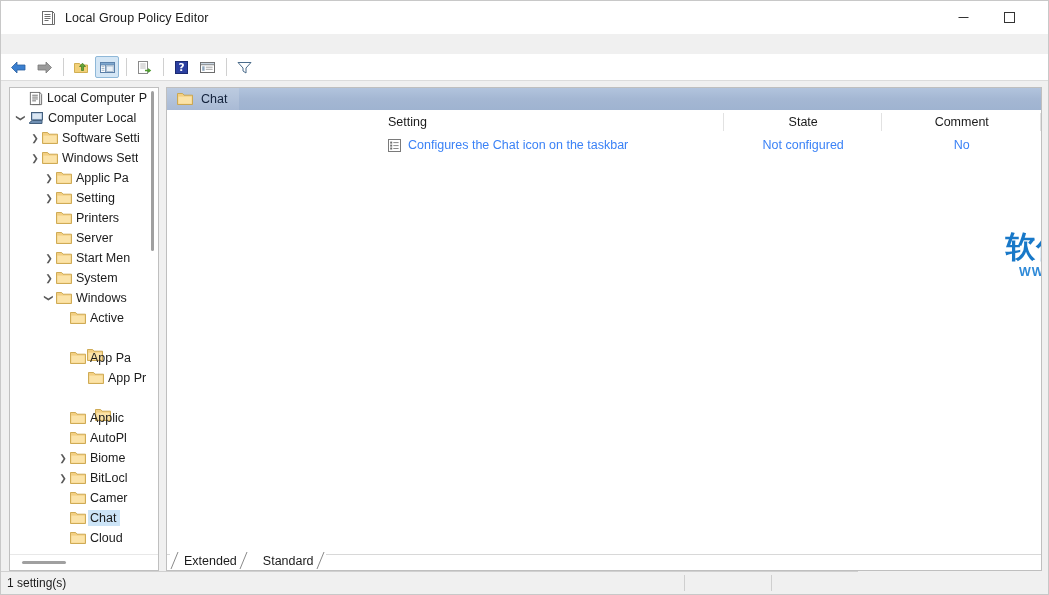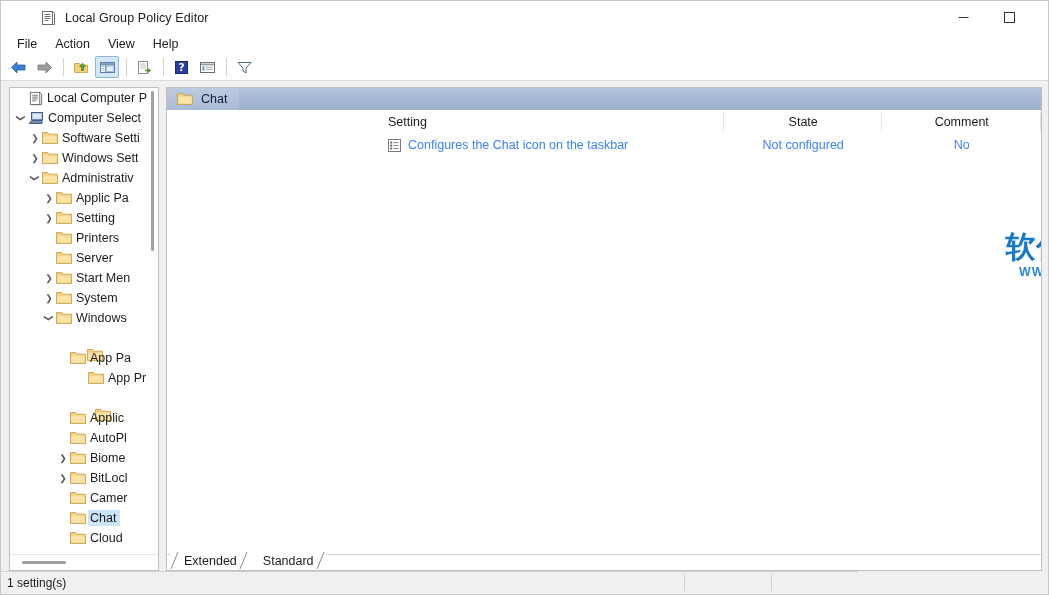--- a/index.html
+++ b/index.html
@@ -398,26 +398,20 @@
       </div>
       <div class="winbtn close">
         <svg width="11" height="11" viewBox="0 0 11 11">
             <line x1="0.5" y1="0.5" x2="10.5" y2="10.5" stroke="currentColor" stroke-width="1"></line>
             <line x1="10.5" y1="0.5" x2="0.5" y2="10.5" stroke="currentColor" stroke-width="1"></line>
           </svg>
       </div>
     </div>
   </div>
 
-  <div class="menubar">
-    <div class="menuitem">File</div>
-    <div class="menuitem">Action</div>
-    <div class="menuitem">View</div>
-    <div class="menuitem">Help</div>
-  </div>
 
   <div class="toolbar">
 
     <div class="tbbtn">
       <svg width="17" height="15" viewBox="0 0 17 15">
         <path d="M7 2 L1.5 7.5 L7 13 L7 10 L15 10 L15 5 L7 5 Z" fill="#3a7fd0" stroke="#2b5f9e" stroke-width="0.8" stroke-linejoin="round"></path>
       </svg>
     </div>
     <div class="tbbtn">
       <svg width="17" height="15" viewBox="0 0 17 15">
@@ -504,21 +498,21 @@
         </div>
         <div class="tnode" style="padding-left: 4px;">
           <span class="chev" style="transform: rotate(90deg);">❯</span>
           <span class="tw" style="display: flex; align-items: center;">
             <svg width="16" height="14" viewBox="0 0 16 14" class="ico">
               <rect x="3.5" y="1.5" width="11" height="7.5" fill="#9fb9d8" stroke="#44607e" stroke-width="1"></rect>
               <rect x="4.6" y="2.6" width="8.8" height="5.3" fill="#dbe7f3"></rect>
               <path d="M1.5 11.5 L4.5 9.5 L14 9.5 L14 12.5 L1.5 12.5 Z" fill="#6f8fb3" stroke="#44607e" stroke-width="1" stroke-linejoin="round"></path>
             </svg>
           </span>
-          <span class="tlabel">Computer Select</span>
+          <span class="tlabel">Computer Local</span>
         </div>
         <div class="tnode" style="padding-left: 18px;">
           <span class="chev">❯</span>
           <span class="tw" style="display: flex; align-items: center;">
             <svg width="16" height="14" viewBox="0 0 16 14" class="ico">
               <path d="M0.5 1.5 L5.6 1.5 L7 3.2 L15.5 3.2 L15.5 12.5 L0.5 12.5 Z" fill="#f3cf82" stroke="#c9a448" stroke-width="0.9" stroke-linejoin="round"></path>
               <path d="M1.4 4.6 L14.6 4.6 L14.6 11.7 L1.4 11.7 Z" fill="#fbe3a8"></path>
             </svg>
           </span>
           <span class="tlabel">Software Setti</span>
@@ -526,30 +520,20 @@
         <div class="tnode" style="padding-left: 18px;">
           <span class="chev">❯</span>
           <span class="tw" style="display: flex; align-items: center;">
             <svg width="16" height="14" viewBox="0 0 16 14" class="ico">
               <path d="M0.5 1.5 L5.6 1.5 L7 3.2 L15.5 3.2 L15.5 12.5 L0.5 12.5 Z" fill="#f3cf82" stroke="#c9a448" stroke-width="0.9" stroke-linejoin="round"></path>
               <path d="M1.4 4.6 L14.6 4.6 L14.6 11.7 L1.4 11.7 Z" fill="#fbe3a8"></path>
             </svg>
           </span>
           <span class="tlabel">Windows Sett</span>
         </div>
-        <div class="tnode" style="padding-left: 18px;">
-          <span class="chev" style="transform: rotate(90deg);">❯</span>
-          <span class="tw" style="display: flex; align-items: center;">
-            <svg width="16" height="14" viewBox="0 0 16 14" class="ico">
-              <path d="M0.5 1.5 L5.6 1.5 L7 3.2 L15.5 3.2 L15.5 12.5 L0.5 12.5 Z" fill="#f3cf82" stroke="#c9a448" stroke-width="0.9" stroke-linejoin="round"></path>
-              <path d="M1.4 4.6 L14.6 4.6 L14.6 11.7 L1.4 11.7 Z" fill="#fbe3a8"></path>
-            </svg>
-          </span>
-          <span class="tlabel">Administrativ</span>
-        </div>
         <div class="tnode" style="padding-left: 32px;">
           <span class="chev">❯</span>
           <span class="tw" style="display: flex; align-items: center;">
             <svg width="16" height="14" viewBox="0 0 16 14" class="ico">
               <path d="M0.5 1.5 L5.6 1.5 L7 3.2 L15.5 3.2 L15.5 12.5 L0.5 12.5 Z" fill="#f3cf82" stroke="#c9a448" stroke-width="0.9" stroke-linejoin="round"></path>
               <path d="M1.4 4.6 L14.6 4.6 L14.6 11.7 L1.4 11.7 Z" fill="#fbe3a8"></path>
             </svg>
           </span>
           <span class="tlabel">Applic Pa</span>
         </div>
@@ -606,41 +590,51 @@
         <div class="tnode" style="padding-left: 32px;">
           <span class="chev" style="transform: rotate(90deg);">❯</span>
           <span class="tw" style="display: flex; align-items: center;">
             <svg width="16" height="14" viewBox="0 0 16 14" class="ico">
               <path d="M0.5 1.5 L5.6 1.5 L7 3.2 L15.5 3.2 L15.5 12.5 L0.5 12.5 Z" fill="#f3cf82" stroke="#c9a448" stroke-width="0.9" stroke-linejoin="round"></path>
               <path d="M1.4 4.6 L14.6 4.6 L14.6 11.7 L1.4 11.7 Z" fill="#fbe3a8"></path>
             </svg>
           </span>
           <span class="tlabel">Windows </span>
         </div>
+        <div class="tnode" style="padding-left: 46px;">
+          <span class="chev none">&nbsp;</span>
+          <span class="tw" style="display: flex; align-items: center;">
+            <svg width="16" height="14" viewBox="0 0 16 14" class="ico">
+              <path d="M0.5 1.5 L5.6 1.5 L7 3.2 L15.5 3.2 L15.5 12.5 L0.5 12.5 Z" fill="#f3cf82" stroke="#c9a448" stroke-width="0.9" stroke-linejoin="round"></path>
+              <path d="M1.4 4.6 L14.6 4.6 L14.6 11.7 L1.4 11.7 Z" fill="#fbe3a8"></path>
+            </svg>
+          </span>
+          <span class="tlabel">Active</span>
+        </div>
         <div class="tnode" style="padding-left: 30px; flex-direction: column;">
           <span class="chev none">&nbsp;</span>
           <span class="tw" style="display: flex; align-items: center;">
             <svg width="16" height="14" viewBox="0 0 16 14" class="ico">
               <path d="M0.5 1.5 L5.6 1.5 L7 3.2 L15.5 3.2 L15.5 12.5 L0.5 12.5 Z" fill="#f3cf82" stroke="#c9a448" stroke-width="0.9" stroke-linejoin="round"></path>
               <path d="M1.4 4.6 L14.6 4.6 L14.6 11.7 L1.4 11.7 Z" fill="#fbe3a8"></path>
             </svg>
           </span>
           <span class="tlabel">Add fe</span>
         </div>
         <div class="tnode" style="padding-left: 46px;">
           <span class="chev none">&nbsp;</span>
           <span class="tw" style="display: flex; align-items: center;">
             <svg width="16" height="14" viewBox="0 0 16 14" class="ico">
               <path d="M0.5 1.5 L5.6 1.5 L7 3.2 L15.5 3.2 L15.5 12.5 L0.5 12.5 Z" fill="#f3cf82" stroke="#c9a448" stroke-width="0.9" stroke-linejoin="round"></path>
               <path d="M1.4 4.6 L14.6 4.6 L14.6 11.7 L1.4 11.7 Z" fill="#fbe3a8"></path>
             </svg>
           </span>
           <span class="tlabel">App Pa</span>
         </div>
-        <div class="tnode" style="padding-left: 64px;">
+        <div class="tnode" style="padding-left: 36px; margin-left: 28px;">
           <span class="chev none">&nbsp;</span>
           <span class="tw" style="display: flex; align-items: center;">
             <svg width="16" height="14" viewBox="0 0 16 14" class="ico">
               <path d="M0.5 1.5 L5.6 1.5 L7 3.2 L15.5 3.2 L15.5 12.5 L0.5 12.5 Z" fill="#f3cf82" stroke="#c9a448" stroke-width="0.9" stroke-linejoin="round"></path>
               <path d="M1.4 4.6 L14.6 4.6 L14.6 11.7 L1.4 11.7 Z" fill="#fbe3a8"></path>
             </svg>
           </span>
           <span class="tlabel">App Pr</span>
         </div>
         <div class="tnode" style="padding-left: 46px; flex-direction: column;">

